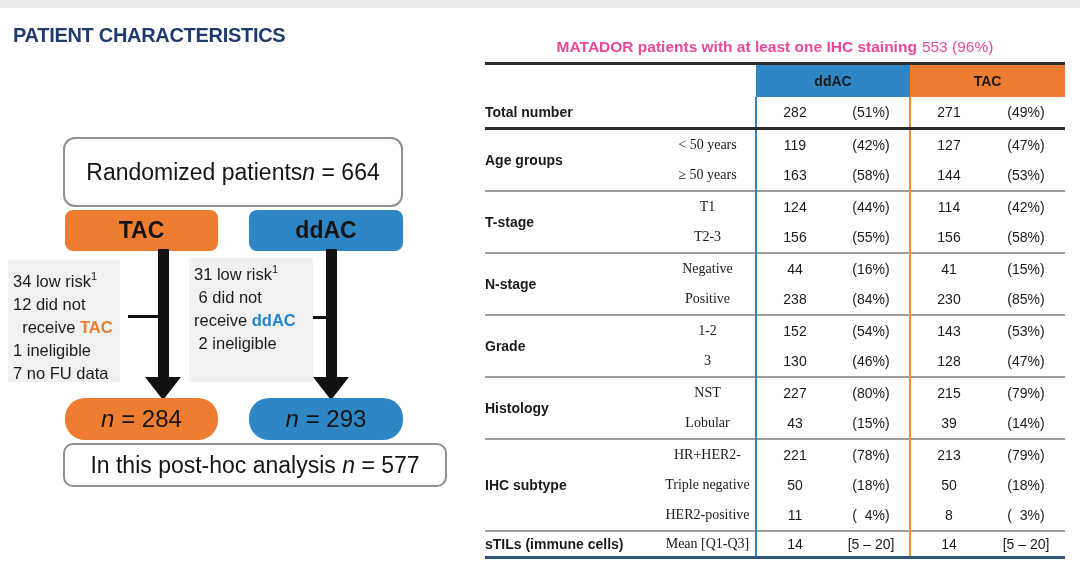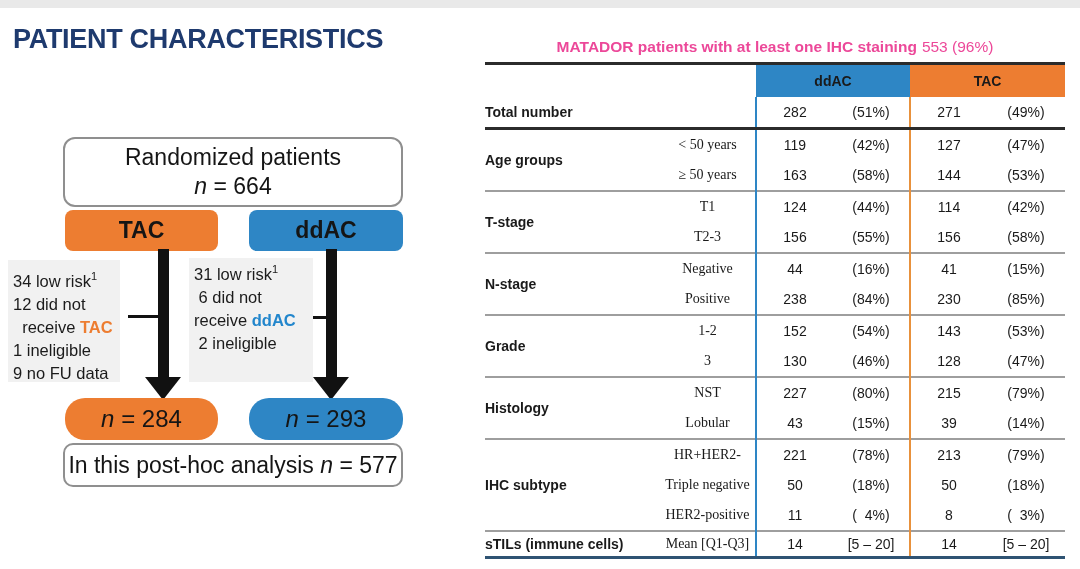--- a/index.html
+++ b/index.html
@@ -1,31 +1,31 @@
 <!DOCTYPE html>
 <html><head>
 <meta charset="utf-8">
 <style>
   html,body{margin:0;padding:0;background:#ffffff;}
   body{font-family:"Liberation Sans","DejaVu Sans",sans-serif;}
   #stage{position:relative;width:1080px;height:569px;background:#ffffff;overflow:hidden;}
   .strip-top{position:absolute;left:0;top:0;width:1080px;height:8px;background:#e9e9e9;}
 
   
-  .page-title{position:absolute;left:13px;top:24px;font-size:27px;font-weight:700;color:#1e3a6e;letter-spacing:-0.3px;}
-  .fbox{position:absolute;box-sizing:border-box;display:flex;flex-direction:column;align-items:center;justify-content:center;color:#151515;}
+  .page-title{position:absolute;left:13px;top:24px;font-size:20px;font-weight:700;color:#1e3a6e;letter-spacing:-0.3px;}
+  .fbox{position:absolute;box-sizing:border-box;display:flex;flex-direction:row;align-items:center;justify-content:center;color:#151515;}
   .white-box{background:#ffffff;border:2px solid #8f8f8f;border-radius:12px;}
   .rand-box{left:63px;top:137px;width:340px;height:70px;font-size:23px;line-height:29px;}
   .arm-box{width:153px;height:41px;border-radius:8px;font-size:23px;font-weight:700;}
   .tac-box{left:65px;top:210px;background:#ed7d31;}
   .ddac-box{left:249px;top:210px;width:154px;background:#2e86c5;}
   .n-box{width:153px;height:42px;border-radius:20px;font-size:24px;font-weight:400;}
   .n-tac{left:65px;top:398px;background:#ed7d31;}
   .n-ddac{left:249px;top:398px;width:154px;background:#2e86c5;}
-  .posthoc-box{left:63px;top:443px;width:340px;height:44px;border-radius:10px;font-size:23px;}
+  .posthoc-box{left:63px;top:443px;width:384px;height:44px;border-radius:10px;font-size:23px;}
   .note{position:absolute;box-sizing:border-box;background:#f1f1f1;color:#1b1b1b;font-size:16.5px;line-height:23px;padding:5px 4px 4px 5px;}
   .note div{white-space:pre;}
   .note-tac{left:8px;top:260px;width:112px;height:122px;}
   .note-ddac{left:189px;top:258px;width:124px;height:124px;padding-top:0;}
   .drug-tac{color:#ed7d31;font-weight:700;}
   .drug-ddac{color:#2286cc;font-weight:700;}
   .sup{font-size:11px;}
   .shaft{position:absolute;width:11px;height:129px;top:249px;background:#111;}
   .shaft-tac{left:158px;}
   .shaft-ddac{left:326px;}
@@ -77,21 +77,21 @@
   <div class="shaft shaft-ddac"></div>
   <div class="ahead ahead-ddac"></div>
   <div class="conn conn-tac"></div>
   <div class="conn conn-ddac"></div>
 
   <div class="note note-tac">
     <div><span>34 low risk</span><sup class="sup">1</sup></div>
     <div>12 did not</div>
     <div><span>  receive </span><span class="drug-tac">TAC</span></div>
     <div>1 ineligible</div>
-    <div>9 no FU data</div>
+    <div>7 no FU data</div>
   </div>
 
   <div class="note note-ddac">
     <div><span>31 low risk</span><sup class="sup">1</sup></div>
     <div> 6 did not</div>
     <div><span>receive </span><span class="drug-ddac">ddAC</span></div>
     <div> 2 ineligible</div>
   </div>
 
   <div class="fbox n-box n-tac">

